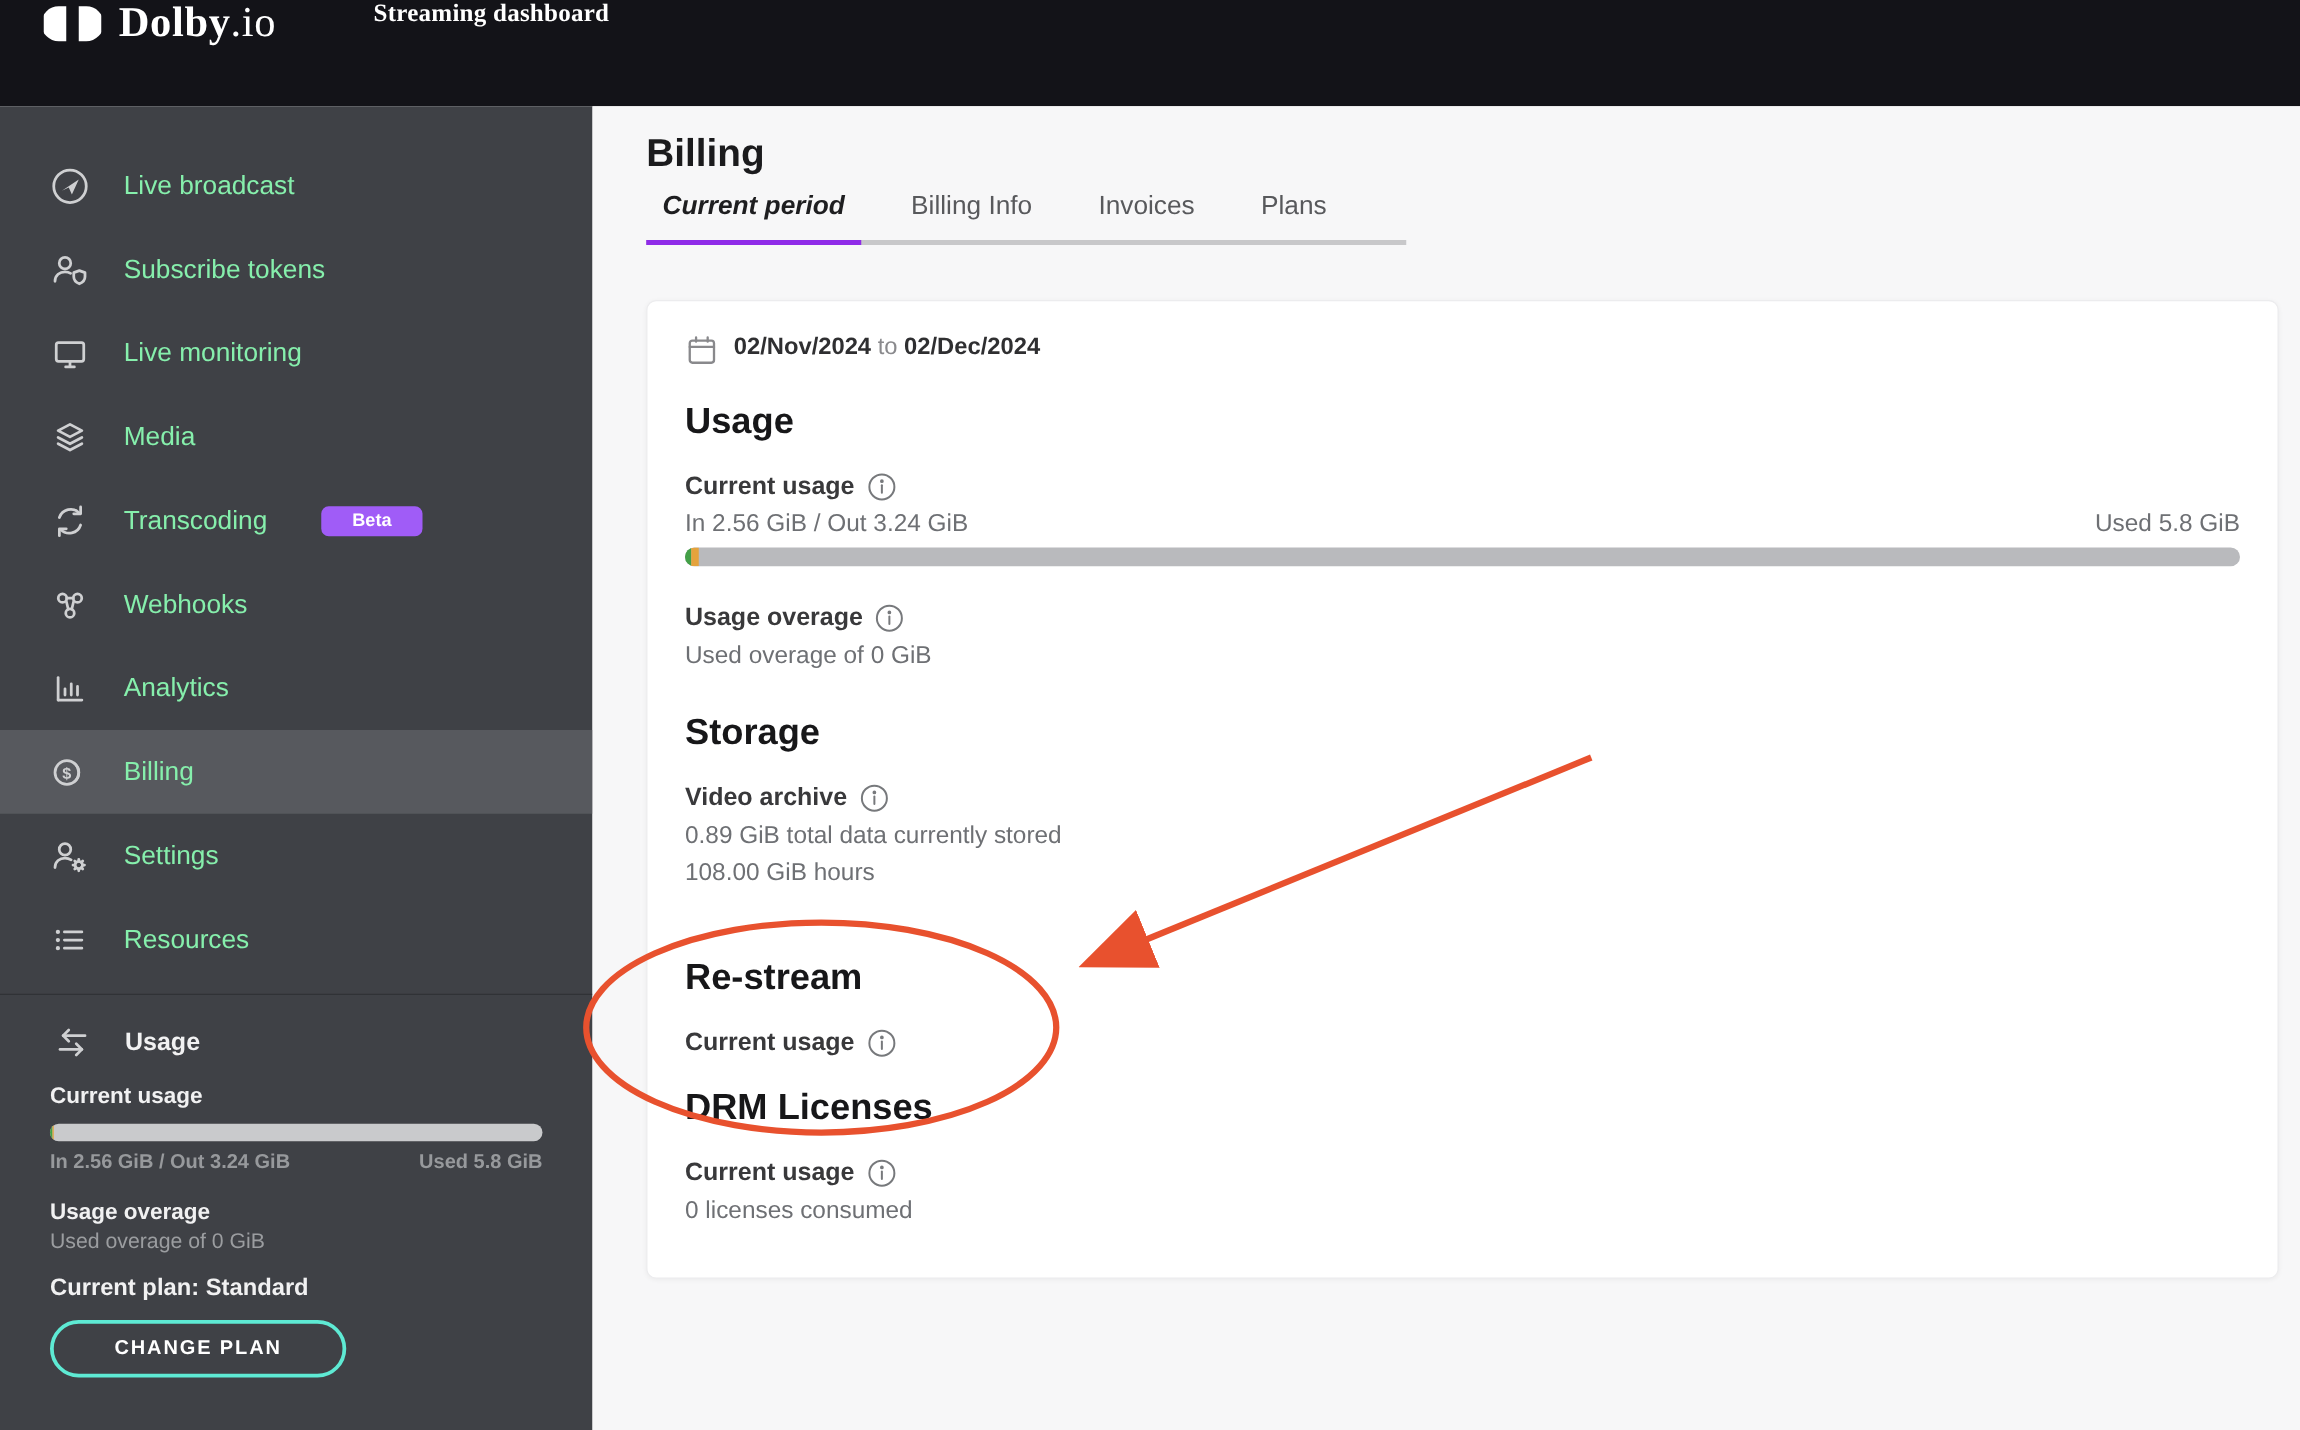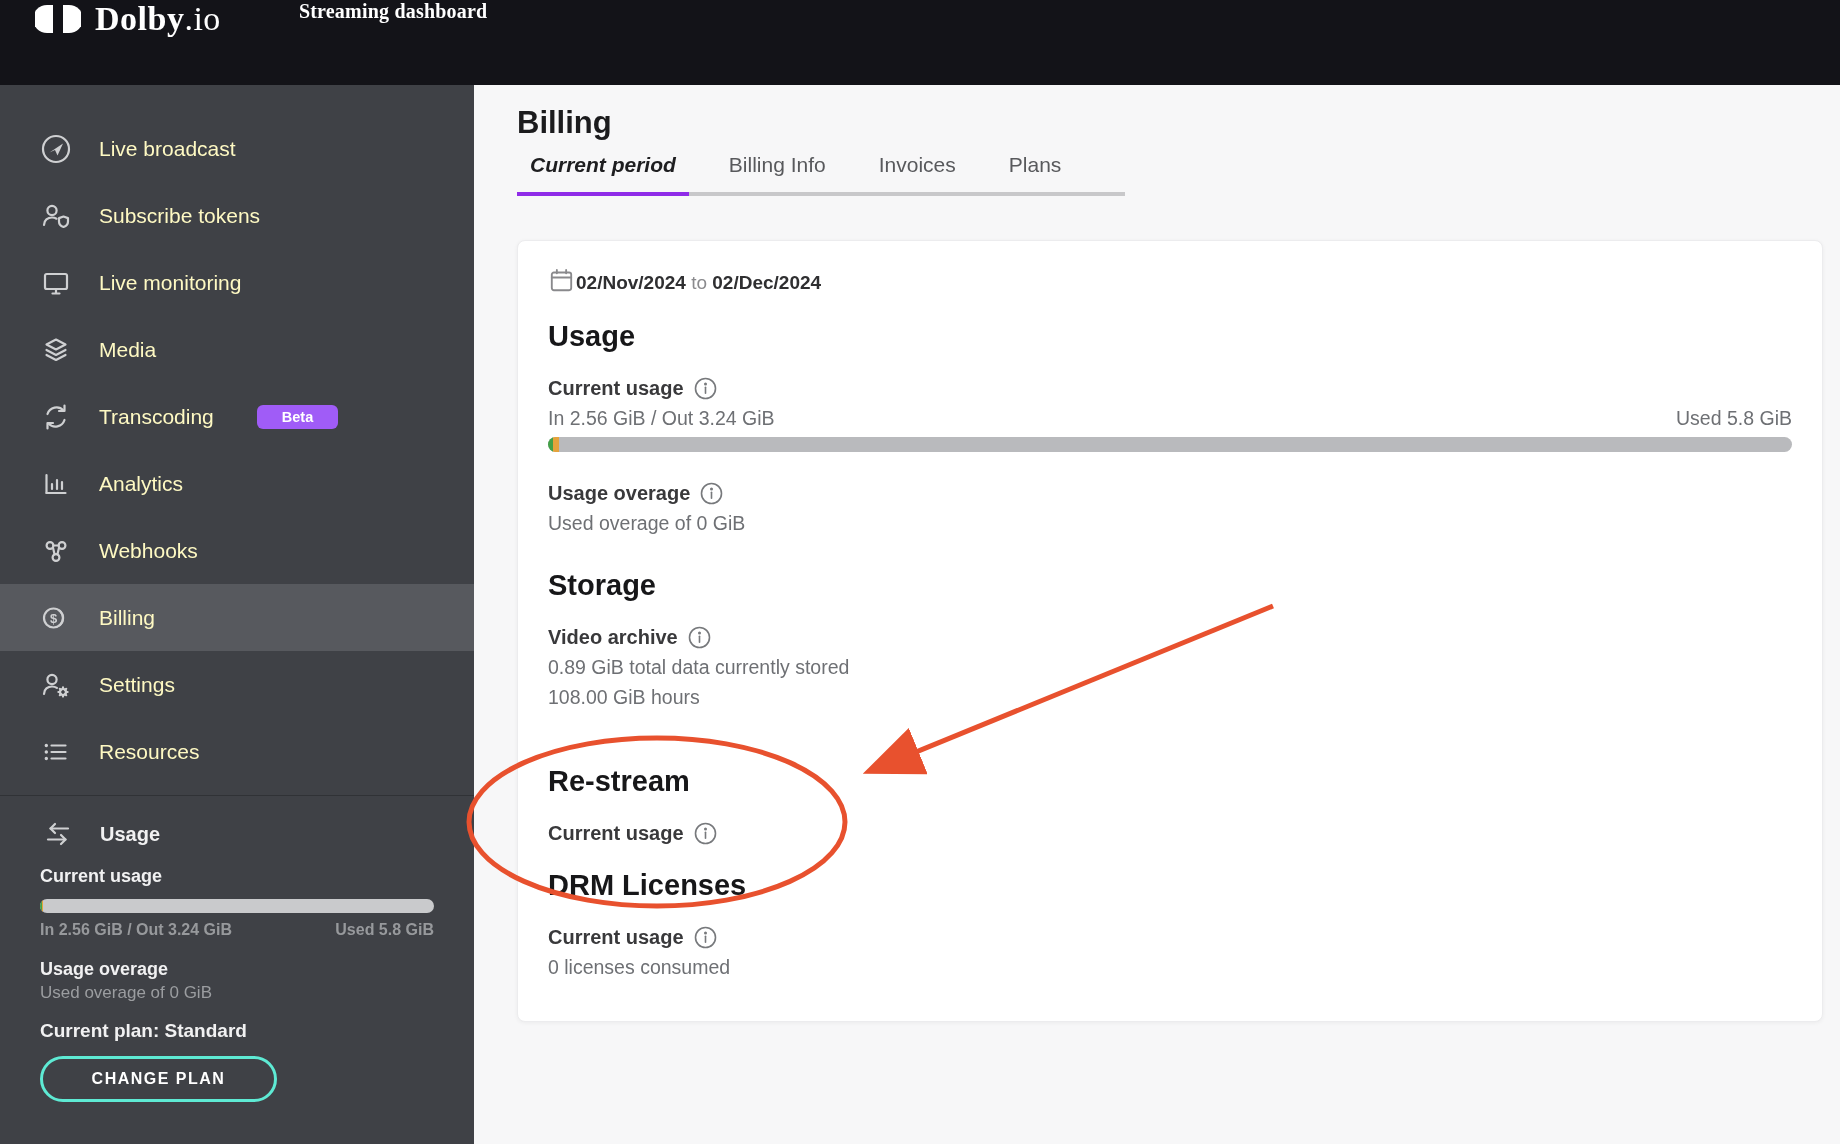--- a/index.html
+++ b/index.html
@@ -21,21 +21,21 @@
   
   .shell{display:flex; height:1059px;}
   .sidebar{width:474px; background:var(--sidebar-bg); padding-top:30px; flex:none; display:flex; flex-direction:column;}
   .main{flex:1; background:#f7f7f8; padding:20px 0 0 43px; overflow:hidden;}
 
   
   .nav-item{height:67px; display:flex; align-items:center; padding-left:40px; gap:27px; cursor:pointer;}
   .nav-item.selected{background:var(--sidebar-sel);}
   .nav-icon{width:32px; height:32px; color:#cfd0d2; flex:none; display:flex; align-items:center; justify-content:center;}
   .nav-icon svg{width:32px; height:32px;}
-  .nav-label{color:#fef9c3; font-size:21px;}
+  .nav-label{color:#86efac; font-size:21px;}
   .nav-badge{background:var(--badge); color:#fff; font-size:14.5px; font-weight:700; padding:4px 25px; border-radius:6px; margin-left:16px;}
 
   .sidebar-divider{border:none; border-top:1px solid #303236; margin-top:10px;}
 
   
   .usage-panel{padding:22px 40px 0 40px; color:#d6d7d9;}
   .usage-title-row{display:flex; align-items:center; gap:26px;}
   .usage-title-row .nav-icon{margin-left:2px;}
   .usage-title{font-size:20px; font-weight:700; color:#f1f1f2;}
   .panel-label{font-size:18px; font-weight:700; color:#f1f1f2; margin-top:16px;}
@@ -47,21 +47,21 @@
   .change-plan{margin-top:14px; width:237px; height:46px; border:3px solid #5eead4; border-radius:26px; background:transparent; color:#fff; font-family:inherit; font-size:16px; font-weight:700; letter-spacing:1.5px; cursor:pointer;}
 
   
   .page-title{font-size:31px; font-weight:700; color:#1b1b1d;}
   .tabs{margin-top:12px; width:608px; border-bottom:4px solid #c8c8ca; display:flex;}
   .tab{font-size:21px; color:#58595c; padding:0 13px 15px 13px; margin-right:27px; cursor:pointer; border-bottom:4px solid transparent; margin-bottom:-4px; white-space:nowrap;}
   .tab.active{color:#1e1e20; font-weight:700; border-bottom-color:var(--accent);font-style:italic;}
 
   .card{margin:44px 0 0 0; width:1306px; background:#fff; border:1px solid #ececee; border-radius:8px; box-shadow:0 1px 4px rgba(0,0,0,.05); padding:26px 30px 42px 30px;}
 
-  .period-row{display:flex; align-items:center; gap:1px; color:#89898c;}
+  .period-row{display:flex; gap:12px; color:#89898c;}
   .period-row svg{width:27px; height:27px;}
   .period-text{font-size:19px; color:#8a8a8d;}
   .period-text b{color:#2f2f31; font-weight:700;}
 
   h2.section{font-size:29px; font-weight:700; color:#171719; margin-top:22px;}
   .label-row{display:flex; align-items:center; gap:10px; margin-top:24px;}
   .label-row .lbl{font-size:20px; font-weight:700; color:#39393b;}
   .info-icon{width:23px; height:23px; color:#77797c; display:inline-flex;}
   .info-icon svg{width:23px; height:23px;}
   .gray{font-size:19.5px; color:#6e7074; margin-top:7px;}
@@ -145,39 +145,39 @@
               <path d="M7.5 27.5 V22 h5.5"></path>
             </svg>
           </span>
     <span class="nav-label">Transcoding</span>
     <span class="nav-badge">Beta</span>
   </div>
 
   <div class="nav-item">
     <span class="nav-icon">
             <svg viewBox="0 0 32 32" fill="none" stroke="currentColor" stroke-width="2.2" stroke-linecap="round" stroke-linejoin="round">
-              <path d="M6.5 7 v18"></path>
-              <path d="M6.5 25 h19"></path>
-              <path d="M12 21 v-5 M17 21 v-9 M22 21 v-7"></path>
-            </svg>
-          </span>
-    <span class="nav-label">Analytics</span>
-
-  </div>
-
-  <div class="nav-item">
-    <span class="nav-icon">
-            <svg viewBox="0 0 32 32" fill="none" stroke="currentColor" stroke-width="2.2" stroke-linecap="round" stroke-linejoin="round">
               <circle cx="10" cy="10.5" r="3.4"></circle>
               <circle cx="22" cy="10.5" r="3.4"></circle>
               <circle cx="16" cy="22.5" r="3.4"></circle>
               <path d="M13 12.8 L14.6 19.4 M19 12.8 L17.4 19.4 M13.4 10.5 h5.2"></path>
             </svg>
           </span>
     <span class="nav-label">Webhooks</span>
+
+  </div>
+
+  <div class="nav-item">
+    <span class="nav-icon">
+            <svg viewBox="0 0 32 32" fill="none" stroke="currentColor" stroke-width="2.2" stroke-linecap="round" stroke-linejoin="round">
+              <path d="M6.5 7 v18"></path>
+              <path d="M6.5 25 h19"></path>
+              <path d="M12 21 v-5 M17 21 v-9 M22 21 v-7"></path>
+            </svg>
+          </span>
+    <span class="nav-label">Analytics</span>
 
   </div>
 
   <div class="nav-item selected">
     <span class="nav-icon">
             <svg viewBox="0 0 32 32" fill="none" stroke="currentColor" stroke-width="2.2" stroke-linecap="round" stroke-linejoin="round">
               <circle cx="13.5" cy="16" r="9.5"></circle>
               <path d="M19.5 8.6 a9.5 9.5 0 0 1 0 14.8"></path>
               <text x="13.5" y="21" font-size="13" text-anchor="middle" fill="currentColor" stroke="none" font-family="inherit" font-weight="bold">$</text>
             </svg>

